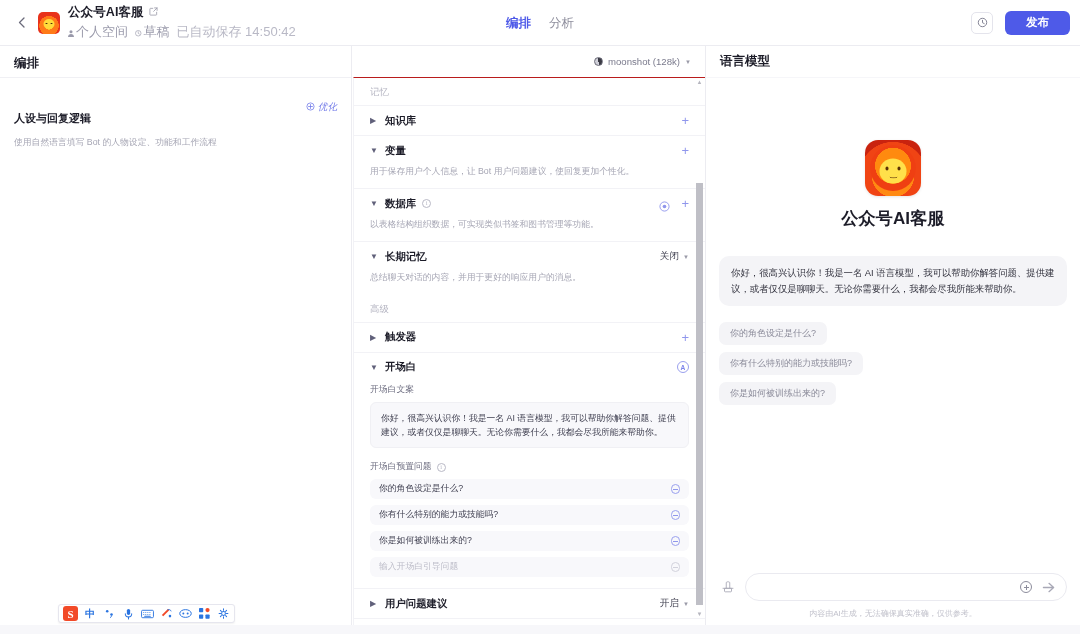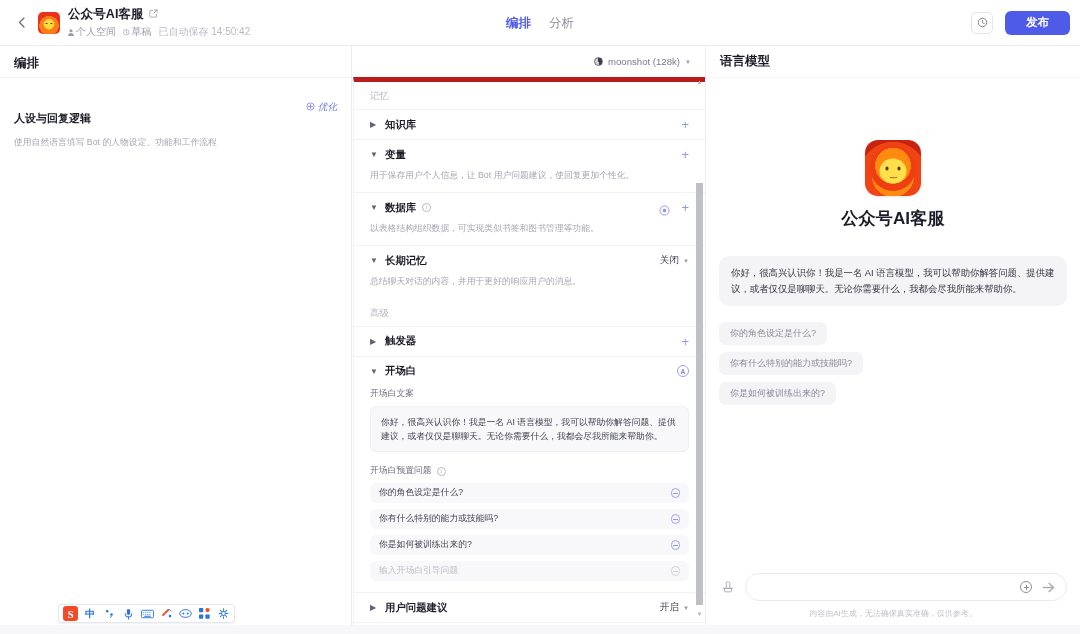--- a/index.html
+++ b/index.html
@@ -34,21 +34,21 @@
     position: absolute; left: 50%; top: 58%; transform: translate(-50%,-50%);
     width: 11px; height: 10px; border-radius: 50%; background: #ffdb3a;
   }
   .bot-avatar-sm .eye { position: absolute; top: 3.4px; width: 1.6px; height: 1.6px; border-radius: 50%; background: #4a2a08; }
   .bot-avatar-sm .eye.l { left: 2.4px; }
   .bot-avatar-sm .eye.r { right: 2.4px; }
   .bot-meta-wrap { display: flex; flex-direction: column; gap: 2px; }
   .bot-title-row { display: flex; align-items: center; gap: 5px; }
   .bot-title { font-size: 12.5px; font-weight: bold; color: #1c1c28; letter-spacing: .1px; }
   .edit-icon { color: #9a9aa8; font-size: 9px; line-height: 1; }
-  .bot-sub { display: flex; align-items: center; gap: 7px; font-size: 10px; color: #9a9aab; }
+  .bot-sub { display: flex; align-items: center; gap: 7px; font-size: 13px; color: #9a9aab; }
   .bot-sub .chip { display: flex; align-items: center; gap: 2px; }
   .bot-sub .saved { color: #b9b9c6; }
 
   .center-tabs {
     position: absolute; left: 0; right: 0; top: 0; height: 46px;
     display: flex; align-items: center; justify-content: center; gap: 18px;
     pointer-events: none;
   }
   .center-tabs > * { pointer-events: auto; }
   .tab { font-size: 12.5px; color: #8d8d9c; cursor: pointer; }
@@ -83,21 +83,21 @@
   .model-pill { display: flex; align-items: center; gap: 5px; font-size: 9.6px; color: #7a7a8c; cursor: pointer; }
   .model-dot {
     width: 9px; height: 9px; border-radius: 50%;
     background: conic-gradient(#3a3a44 0 50%, #cfcfd8 50% 100%);
     border: 1px solid #6b6b78;
   }
   .caret { font-size: 6px; color: #9a9aa8; }
 
   .mid-scroll {
     flex: 1; min-height: 0; overflow: hidden; position: relative;
-    border-top: 5px solid #b91c1c; border-left: 1px solid #f2f2f6;
+    border-top: 1px solid #b91c1c; border-left: 1px solid #f2f2f6;
     margin-left: 1px;
   }
   .sec-label { padding: 8px 16px 6px 16px; font-size: 9.4px; color: #b5b5c2; }
   .row {
     border-top: 1px solid #f2f2f6;
     padding: 0 16px;
   }
   .row-head { height: 29px; display: flex; align-items: center; gap: 6px; }
   .chev { color: #60607a; font-size: 8px; width: 9px; display: inline-block; }
   .row-title { font-size: 10.4px; font-weight: bold; color: #1c1c28; }

